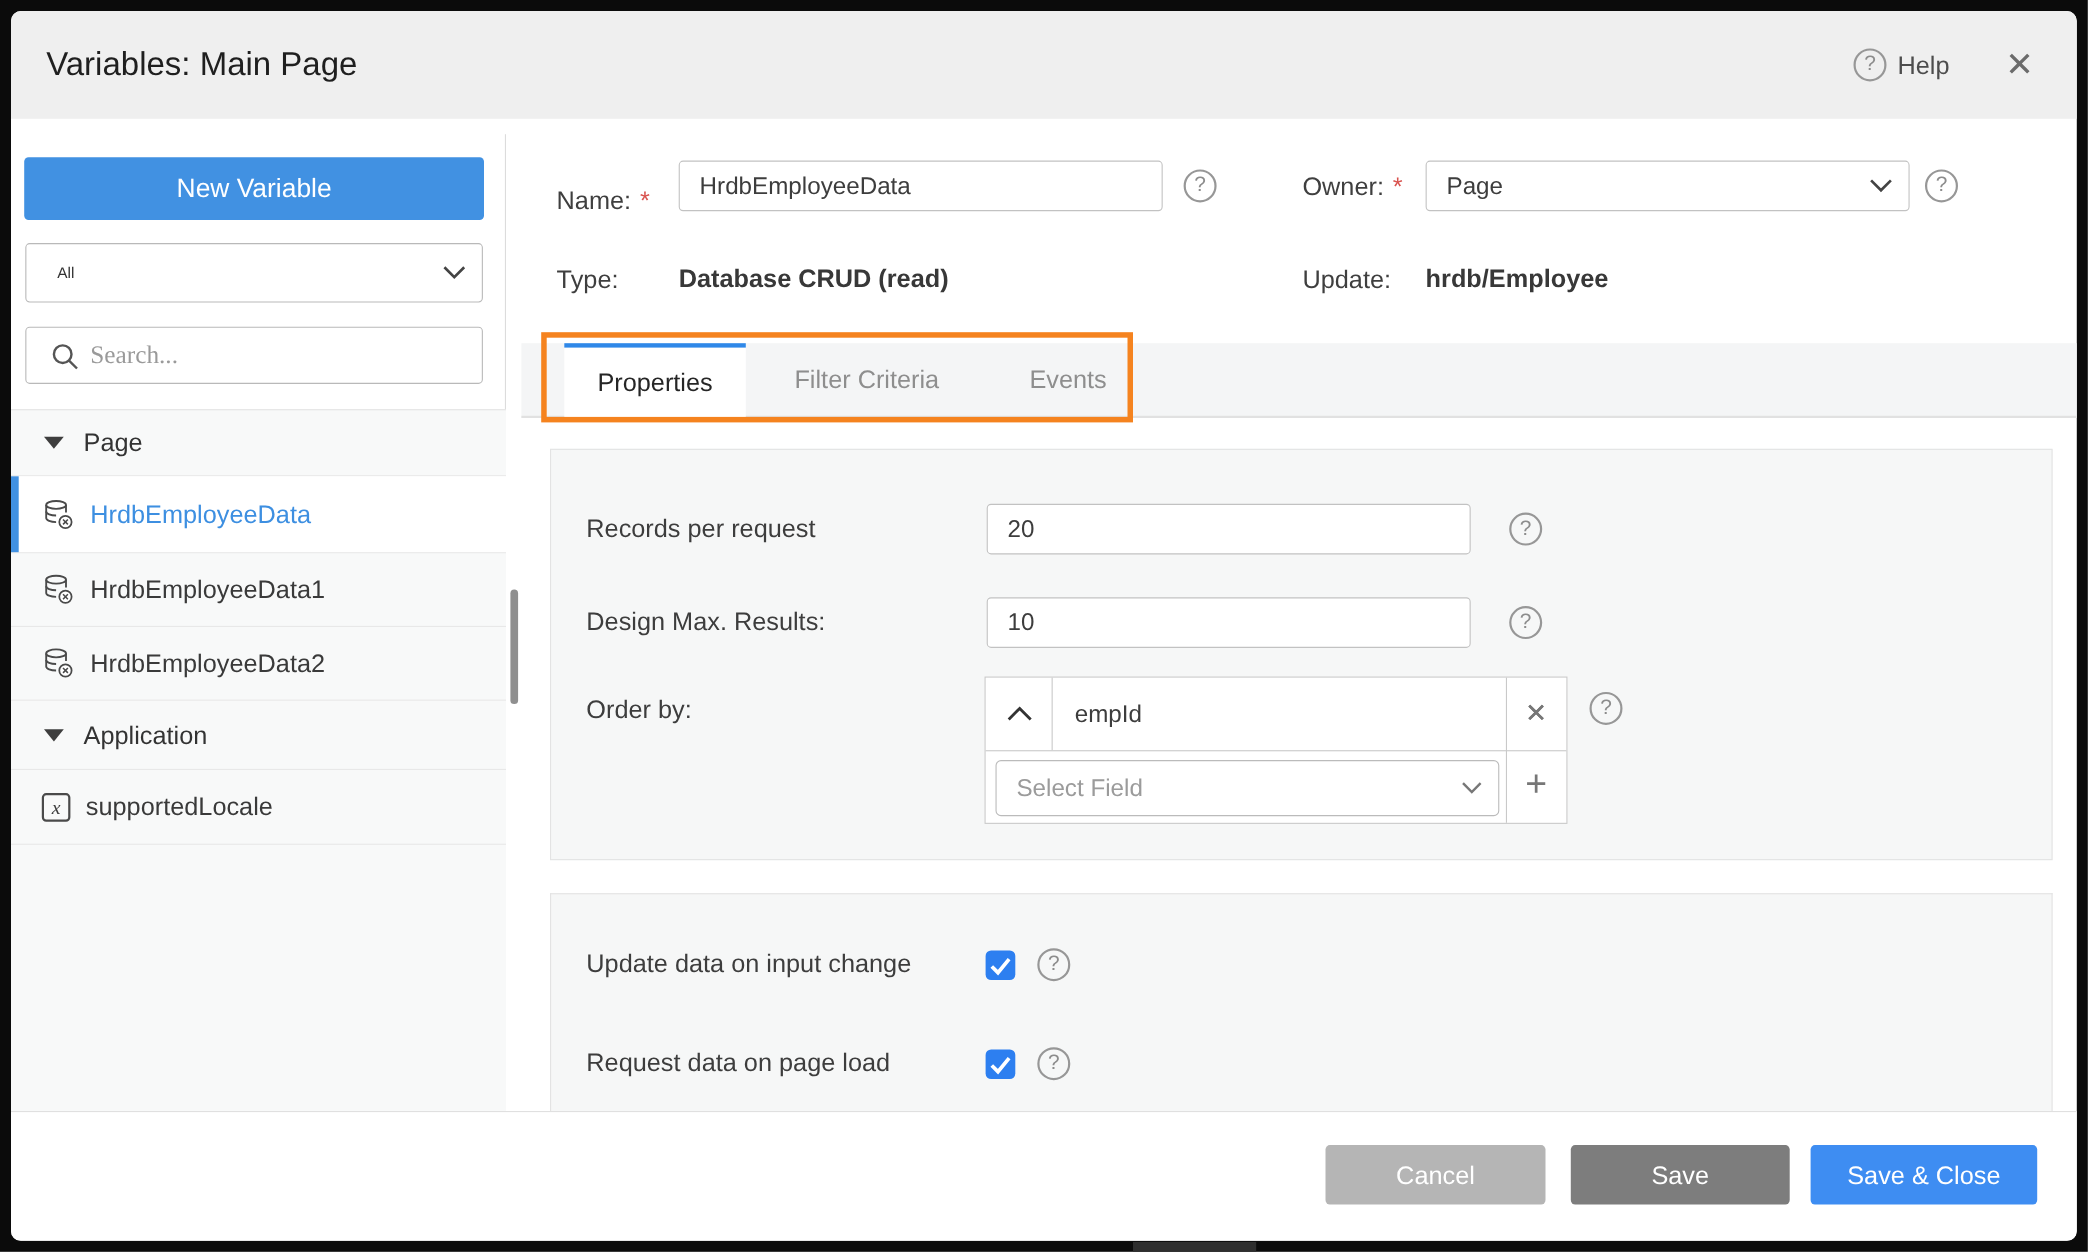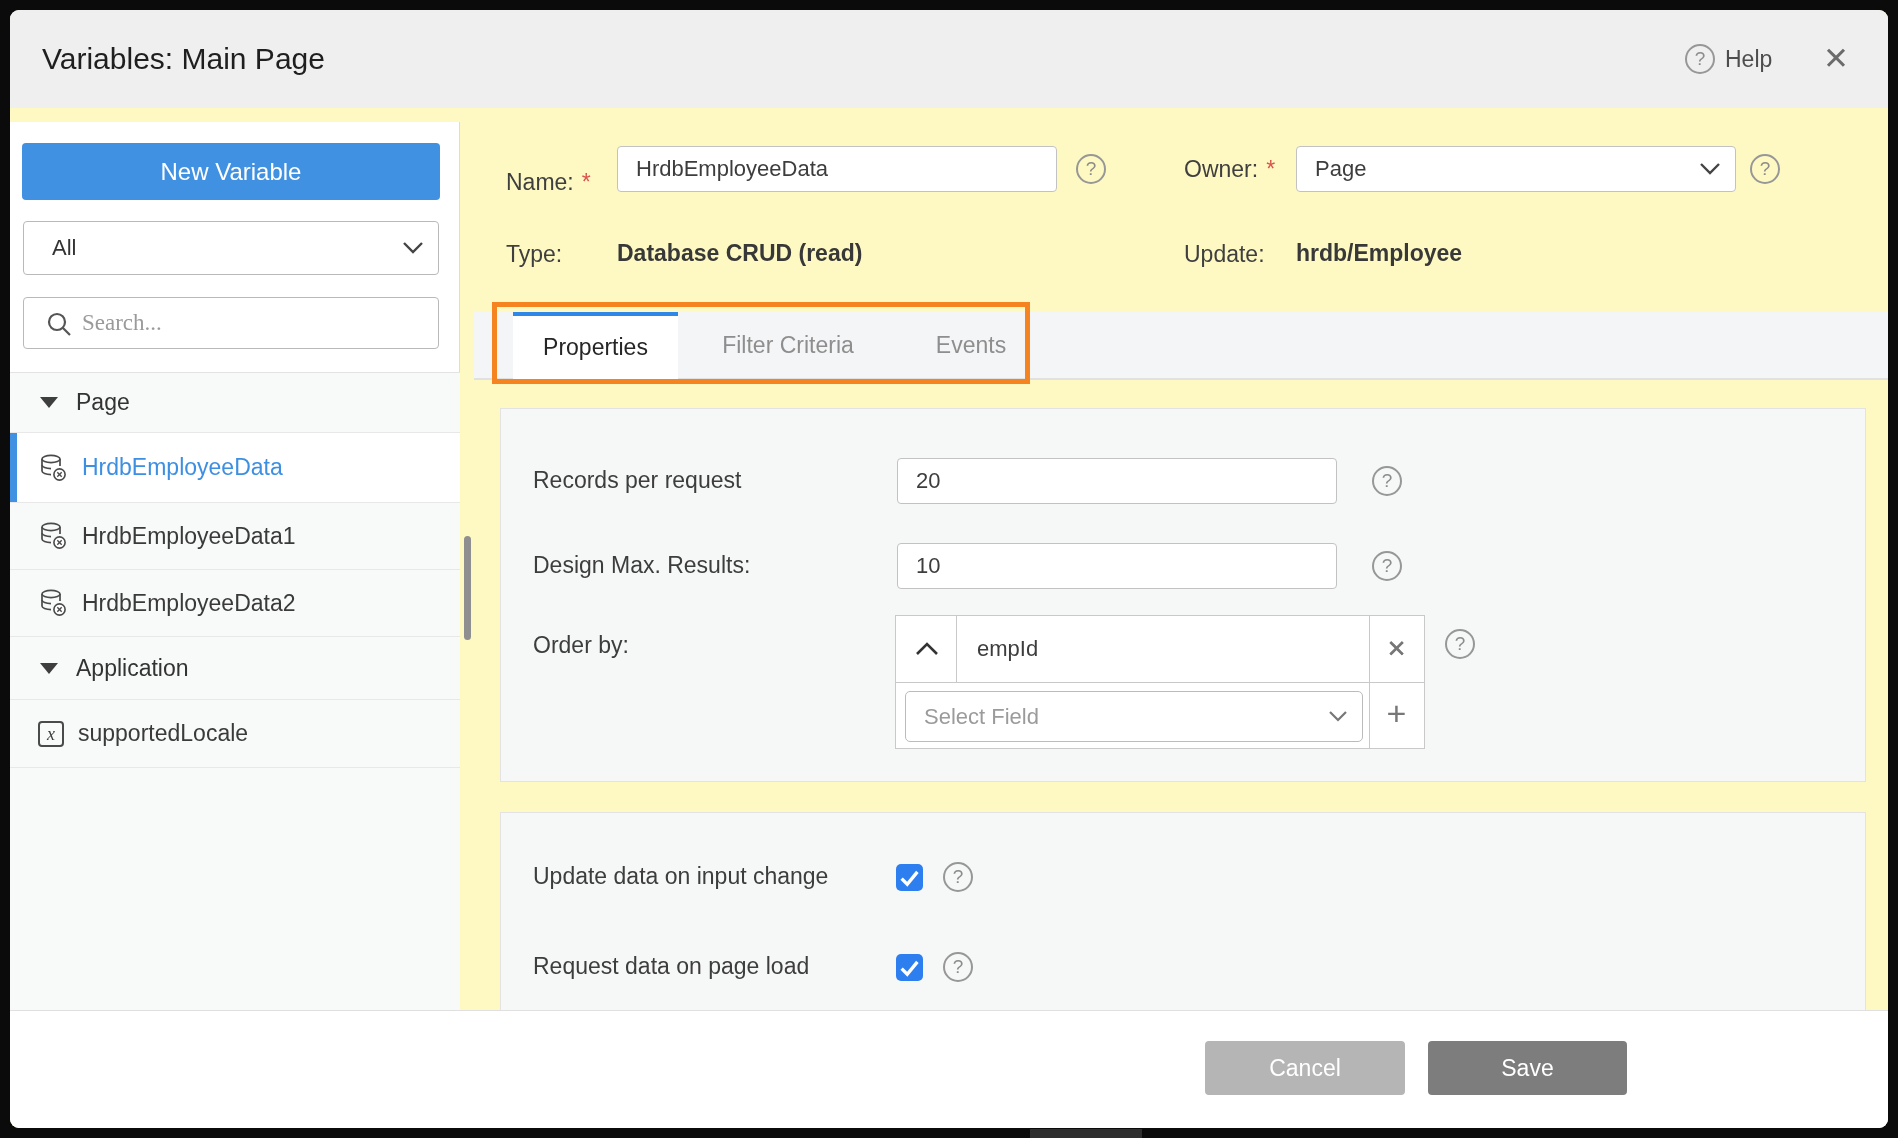--- a/index.html
+++ b/index.html
@@ -1,35 +1,35 @@
 <!DOCTYPE html>
 <html><head>
 <meta charset="utf-8">
 <style>
   * { margin:0; padding:0; box-sizing:border-box; }
   html,body { width:1898px; height:1138px; }
   body { background:#0b0b0b; font-family:"Liberation Sans","DejaVu Sans",sans-serif; position:relative; overflow:hidden; }
   .abs { position:absolute; }
 
-  .dialog { left:10px; top:10px; width:1878px; height:1118px; background:#fef9c3; border-radius:9px; overflow:hidden; }
+  .dialog { left:10px; top:10px; width:1878px; height:1118px; background:#ffffff; border-radius:9px; overflow:hidden; }
 
   
   .hdr { left:0; top:0; width:100%; height:98px; background:#efefef; }
   .hdr-title { left:32px; top:0; height:98px; line-height:98px; font-size:30px; font-weight:500; color:#1f1f1f; }
   .qicon { width:30px; height:30px; border:2px solid #979797; border-radius:50%; color:#8c8c8c;
            font-size:19px; line-height:26px; text-align:center; background:transparent; }
   .hdr-help-txt { left:1715px; top:0; height:98px; line-height:98px; font-size:23px; color:#4d4d4d; }
   .hdr-close { left:1806px; top:29px; width:40px; height:40px; font-size:31px; line-height:40px; text-align:center; color:#6b6b6b; cursor:pointer; }
 
   
   .sidebar { left:0; top:112px; width:450px; height:902px; background:#fff; border-right:1px solid #dcdcdc; }
   .new-var-btn { left:12px; top:21px; width:418px; height:57px; background:#4191E2; border-radius:4px;
                  color:#fff; font-size:24px; text-align:center; line-height:57px; cursor:pointer; }
   .side-select { left:13px; top:99px; width:416px; height:54px; border:1px solid #b9b9b9; border-radius:4px; background:#fff; }
-  .side-select-txt { left:28px; top:0; height:52px; line-height:52px; font-size:22px; color:#333; }
+  .side-select-txt { left:28px; top:0; height:52px; line-height:52px; font-size:14px; color:#333; }
   .side-search { left:13px; top:175px; width:416px; height:52px; border:1px solid #b9b9b9; border-radius:4px; background:#fff; }
   .side-search input { position:absolute; left:58px; top:0; width:340px; height:50px; border:none; outline:none;
                        font-size:23px; color:#444; font-family:Liberation Serif, serif; background:transparent; }
   .side-search input::placeholder { color:#9a9a9a; }
   .tree { left:0; top:250px; width:450px; height:652px; background:#f8f9f9; border-top:1px solid #e3e3e3; }
   .trow { position:relative; width:100%; border-bottom:1px solid #e8e8e8; display:flex; align-items:center; }
   .trow.group { height:60px; }
   .trow.item { height:67px; }
   .trow .caret { width:0; height:0; border-left:9px solid transparent; border-right:9px solid transparent;
                  border-top:11px solid #3e3e3e; margin-left:30px; }
@@ -250,17 +250,18 @@
       <svg width="27" height="27" viewBox="0 0 24 24">
           <polyline points="5,13 10,18 19,7" fill="none" stroke="#fff" stroke-width="3"></polyline>
         </svg>
     </div>
     <div class="qicon" style="position:absolute; left:442px; top:139px;">?</div>
   </div>
 
   <div class="abs footer">
     <div class="fbtn" style="left:1418px; width:199px; background:#7D7D7D;">Save</div>
     <div class="fbtn" style="left:1195px; width:200px; background:#B5B5B5;">Cancel</div>
+    <div class="fbtn" style="left:1636px; width:206px; background:#3E8DF2;">Save &amp; Close</div>
   </div>
 
 </div>
 
 <div class="abs notch"></div>
 
 </body></html>

